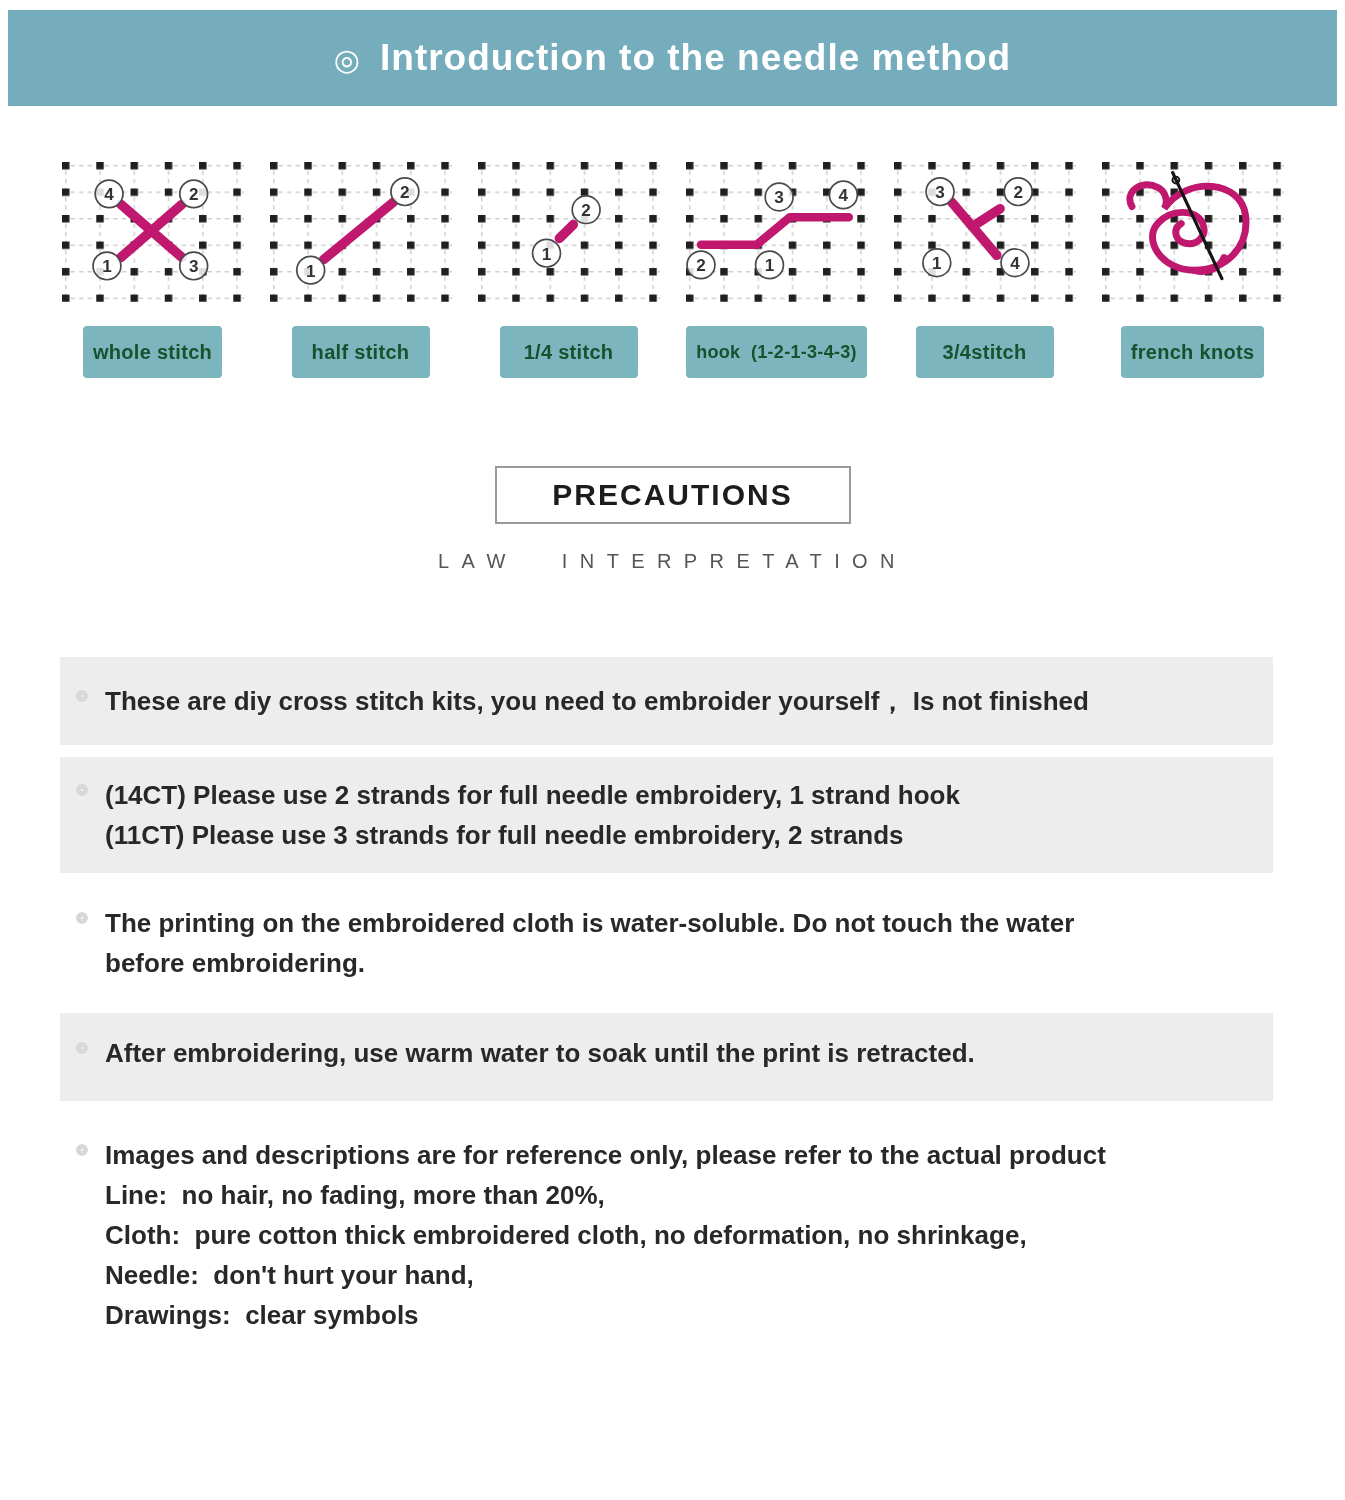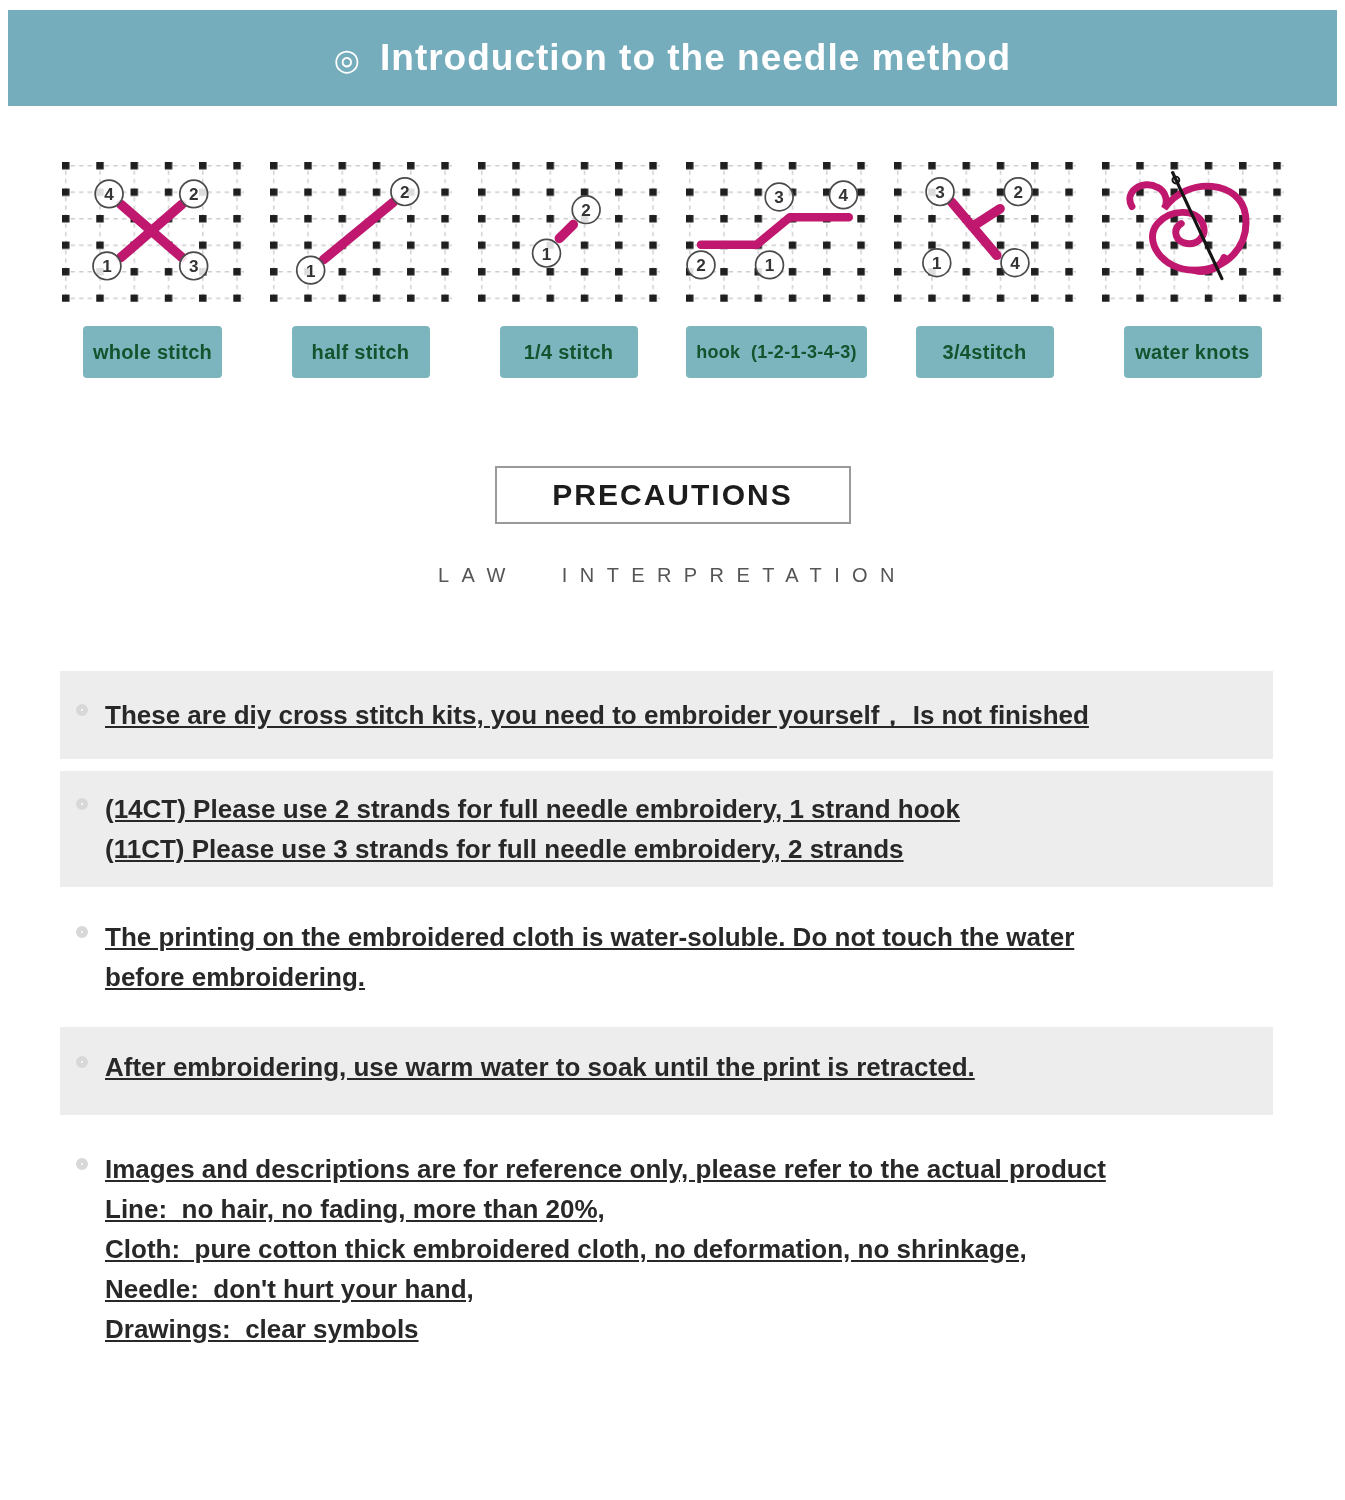--- a/index.html
+++ b/index.html
@@ -30,37 +30,37 @@
   }
   .panel-label.small { font-size:18px; }
 
   
   .precautions-box {
     width:356px; height:58px; margin:88px auto 0 auto; border:2px solid #9a9a9a; background:#fff;
     display:flex; align-items:center; justify-content:center;
     font-size:30px; font-weight:bold; letter-spacing:2px; color:#1c1c1c;
   }
   .law {
-    margin-top:40px; text-align:center; font-size:20px; color:#555555;
+    margin-top:26px; text-align:center; font-size:20px; color:#555555;
     letter-spacing:0.62em; word-spacing:1.3em; font-weight:normal;
   }
 
   
   .items { margin:84px 72px 0 60px; }
   .item { display:flex; align-items:flex-start; padding:24px 10px 24px 16px; }
   .item.shaded { background:#ededed; }
   .item + .item { margin-top:12px; }
   .item.pad-sm { padding-top:18px; padding-bottom:18px; }
   .item.pad-lg { padding-top:20px; padding-bottom:28px; }
   .item.last { padding-top:22px; padding-bottom:24px; }
   .bullet {
     flex:0 0 auto; width:12px; height:12px; border:5px solid #d8d8d8; border-radius:50%;
     background:#ffffff; margin:9px 17px 0 0;
   }
-  .item-text { min-width:0;text-decoration:underline; }
+  .item-text { min-width:0; }
   .line { font-size:26px; font-weight:bold; line-height:40px; white-space:pre; color:#282828; }
   .sub-line { margin-top:0; }
 
   
   .st { stroke:#c0186f; stroke-linecap:round; fill:none; }
   .numc { fill:#ffffff; fill-opacity:0.85; stroke:#4a4a4a; stroke-width:1.6; }
   .numt { font-size:16px; font-weight:bold; fill:#333333; text-anchor:middle; }
   .needle { stroke:#151515; stroke-width:3; stroke-linecap:round; fill:none; }
   .hiddendefs { position:absolute; width:0; height:0; }
 </style>
@@ -159,21 +159,21 @@
     <svg class="grid-svg" viewBox="0 0 170 132" preserveAspectRatio="none">
       <rect width="170" height="132" fill="url(#gridpat)"></rect>
       <path class="st" stroke-width="6.5" d="M28 42 C20 28 38 16 52 24 C60 28 62 38 58 44
            C80 12 130 18 134 50 C138 80 116 102 86 102
            C56 102 38 74 52 58 C64 44 88 44 94 58
            C99 70 88 80 76 76 C68 73 66 63 74 58"></path>
       <path class="st" stroke-width="6.5" d="M86 102 C98 106 110 100 114 90"></path>
       <line class="needle" x1="66" y1="10" x2="112" y2="110"></line>
       <circle cx="69" cy="17" r="3.2" fill="none" stroke="#151515" stroke-width="1.8"></circle>
     </svg>
-    <div class="panel-label">water knots</div>
+    <div class="panel-label">french knots</div>
   </div>
 
 </div>
 
 <div class="precautions-box">
   <span>PRECAUTIONS</span>
 </div>
 <div class="law">LAW INTERPRETATION</div>
 
 <div class="items">

